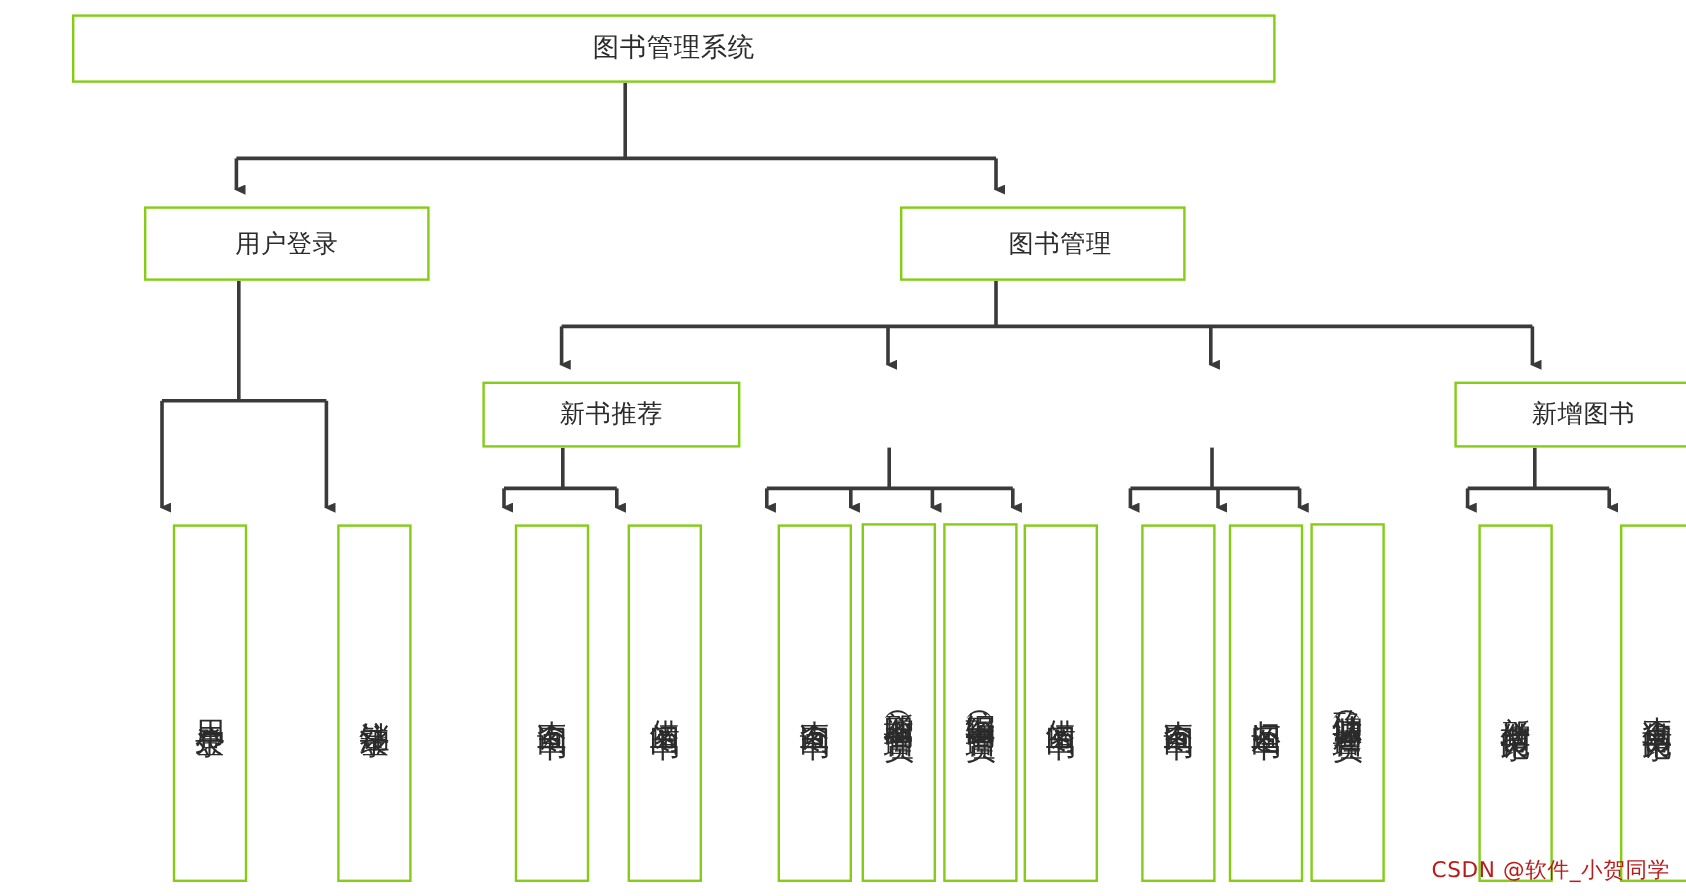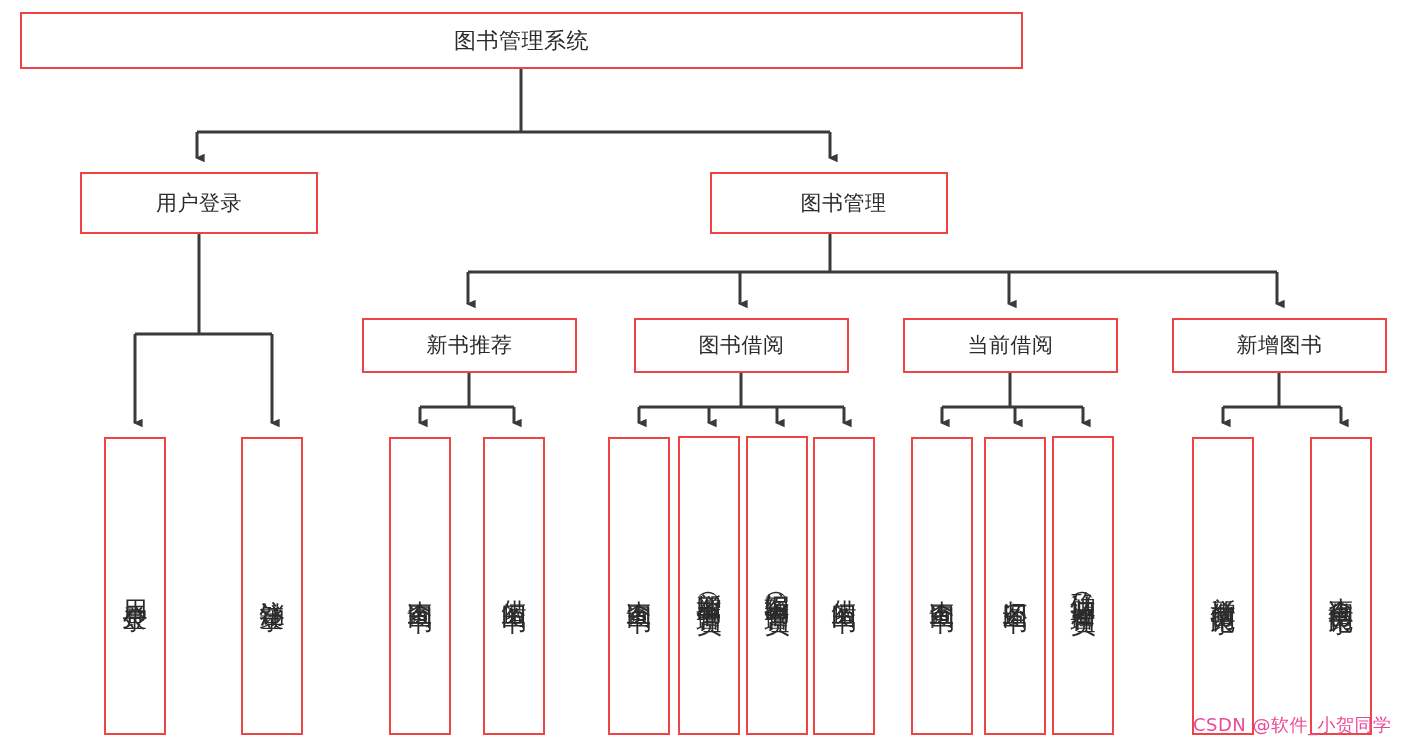--- a/index.html
+++ b/index.html
@@ -23,25 +23,26 @@
     left: 0;
     top: 0;
     width: 1405px;
     height: 747px;
     pointer-events: none;
   }
   .node {
     position: absolute;
     box-sizing: border-box;
     background: #ffffff;
-    border: 2px solid #ef4444;
+    border: 2px solid #84cc16;
     display: flex;
     align-items: center;
     justify-content: center;
     color: #2b2b2b;
+    margin-left: 40px;
   }
   .node .label {
     display: block;
     text-align: center;
     line-height: 1.18;
     color: #2b2b2b;
   }
   
   .node.horizontal .label {
     writing-mode: horizontal-tb;
@@ -59,21 +60,21 @@
   .node.vertical .label {
     writing-mode: vertical-rl;
     text-orientation: upright;
     font-size: 25px;
     letter-spacing: 3px;
     line-height: 1;
     white-space: nowrap;
   }
   .watermark {
     position: absolute;
-    color: #ec4899;
+    color: #b91c1c;
     font-size: 18px;
     white-space: nowrap;
     letter-spacing: 0.5px;
   }
 </style>
 </head>
 <body>
 
 <div id="diagram-root">
 
@@ -149,26 +150,20 @@
   <div class="node horizontal" style="left:80px; top:172px; width:238px; height:62px;">
     <span class="label">用户登录</span>
   </div>
   <div class="node horizontal" style="left:710px; top:172px; width:238px; height:62px;padding-left:29px;">
     <span class="label">图书管理</span>
   </div>
 
   <div class="node horizontal" style="left:362px; top:318px; width:215px; height:55px;">
     <span class="label">新书推荐</span>
   </div>
-  <div class="node horizontal" style="left:634px; top:318px; width:215px; height:55px;">
-    <span class="label">图书借阅</span>
-  </div>
-  <div class="node horizontal" style="left:903px; top:318px; width:215px; height:55px;">
-    <span class="label">当前借阅</span>
-  </div>
   <div class="node horizontal" style="left:1172px; top:318px; width:215px; height:55px;">
     <span class="label">新增图书</span>
   </div>
 
   <div class="node vertical" style="left:104px; top:437px; width:62px; height:298px;">
     <span class="label">用户登录</span>
   </div>
   <div class="node vertical" style="left:241px; top:437px; width:62px; height:298px;">
     <span class="label">注销登录</span>
   </div>

